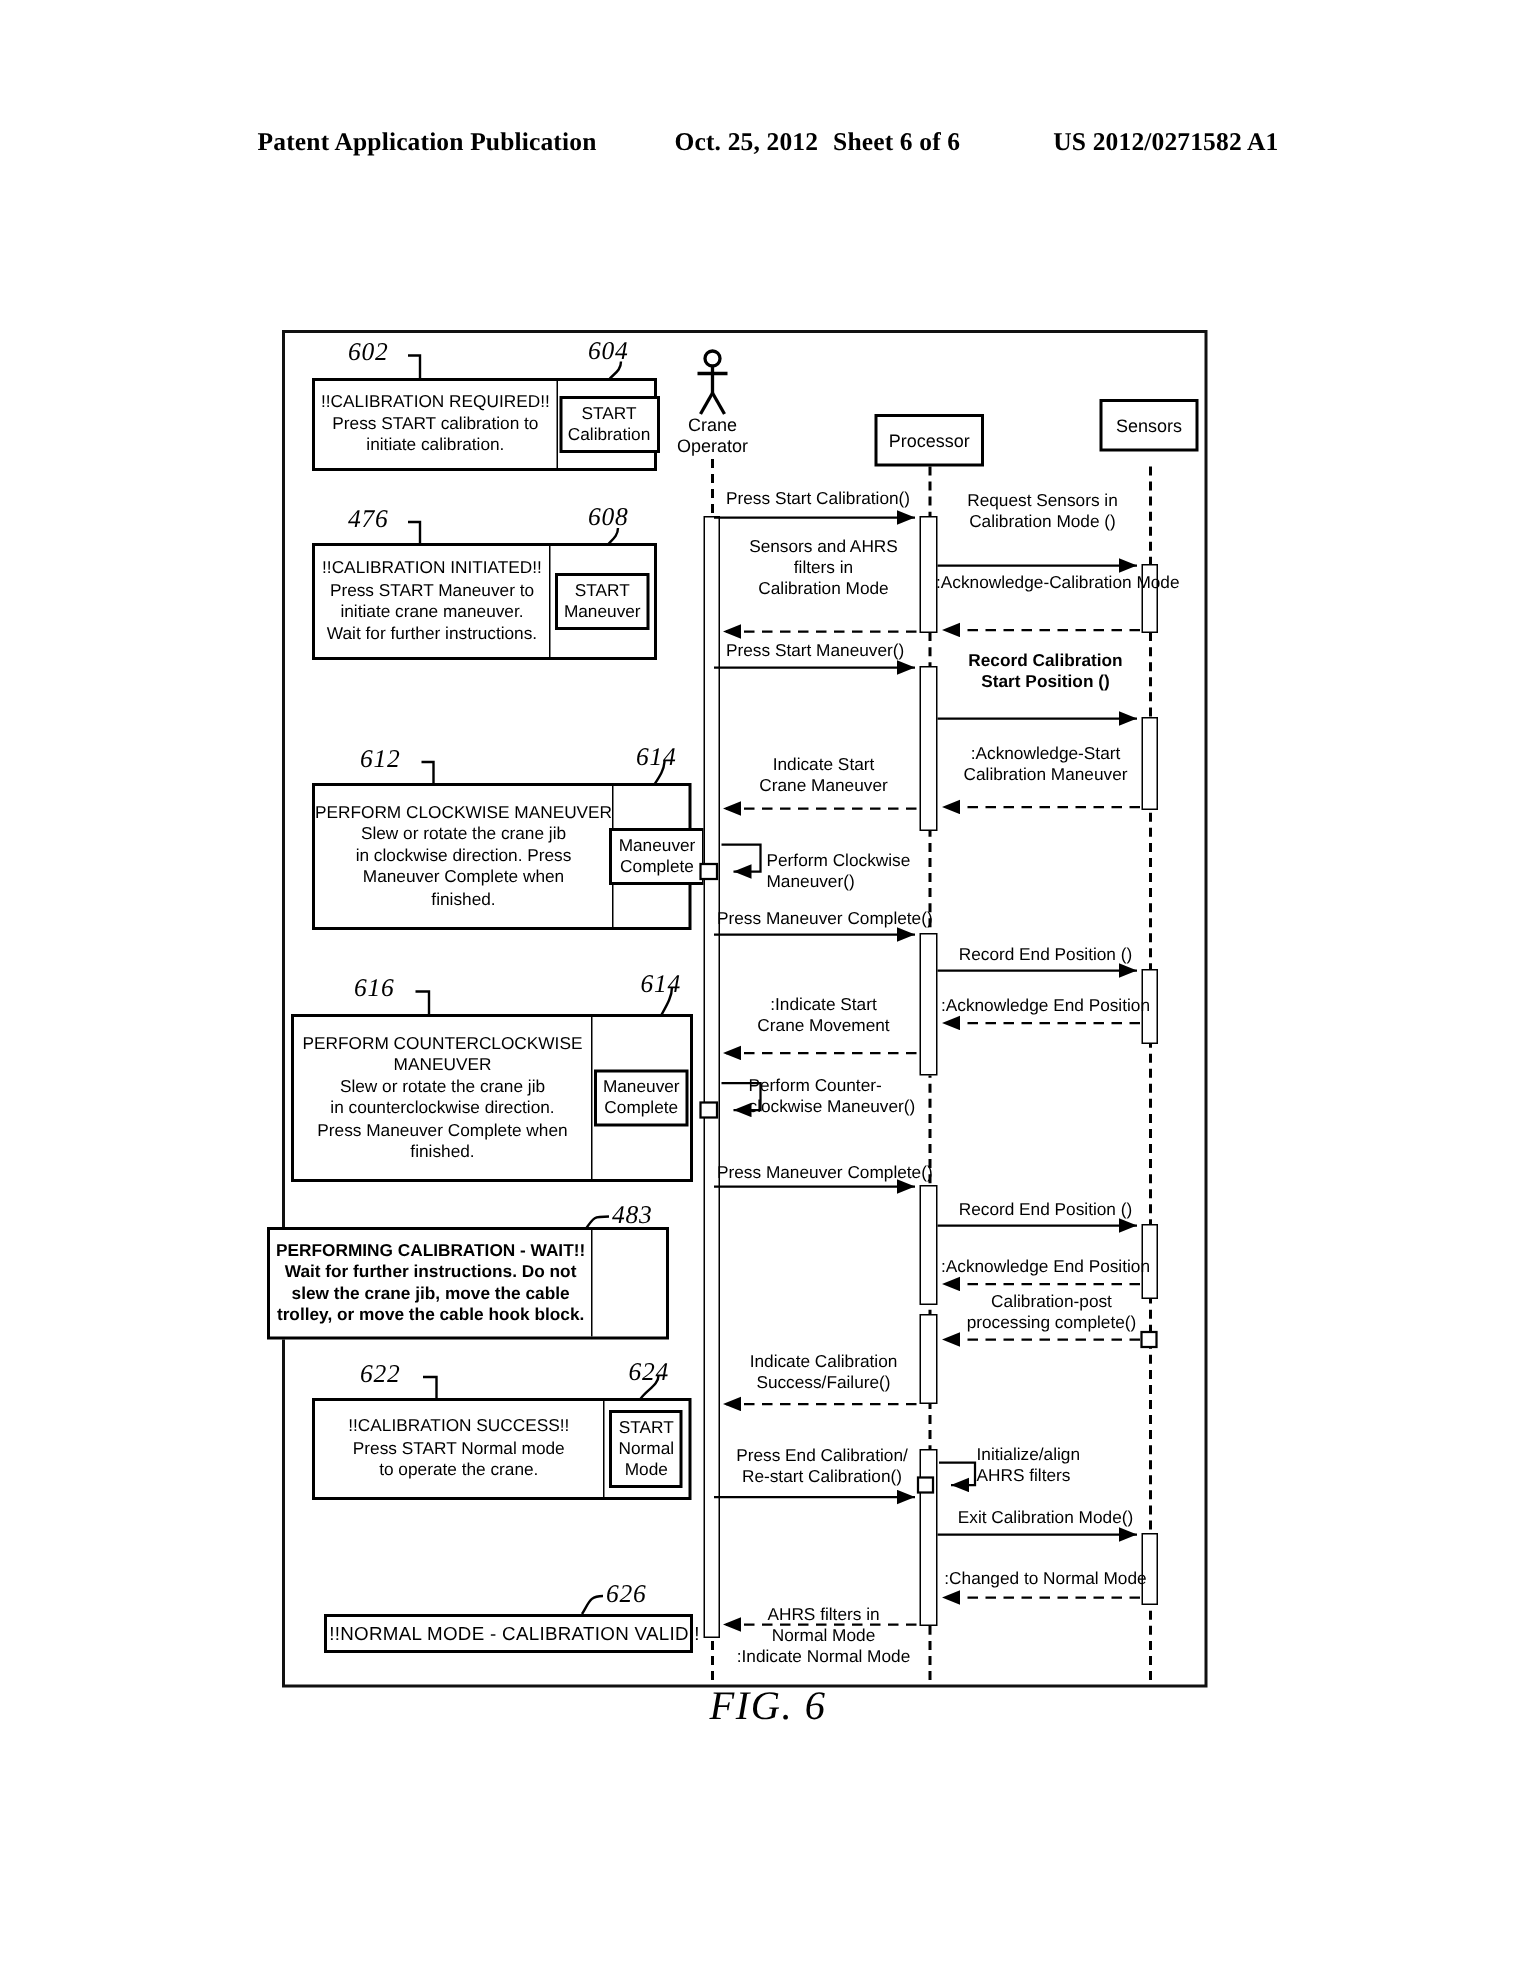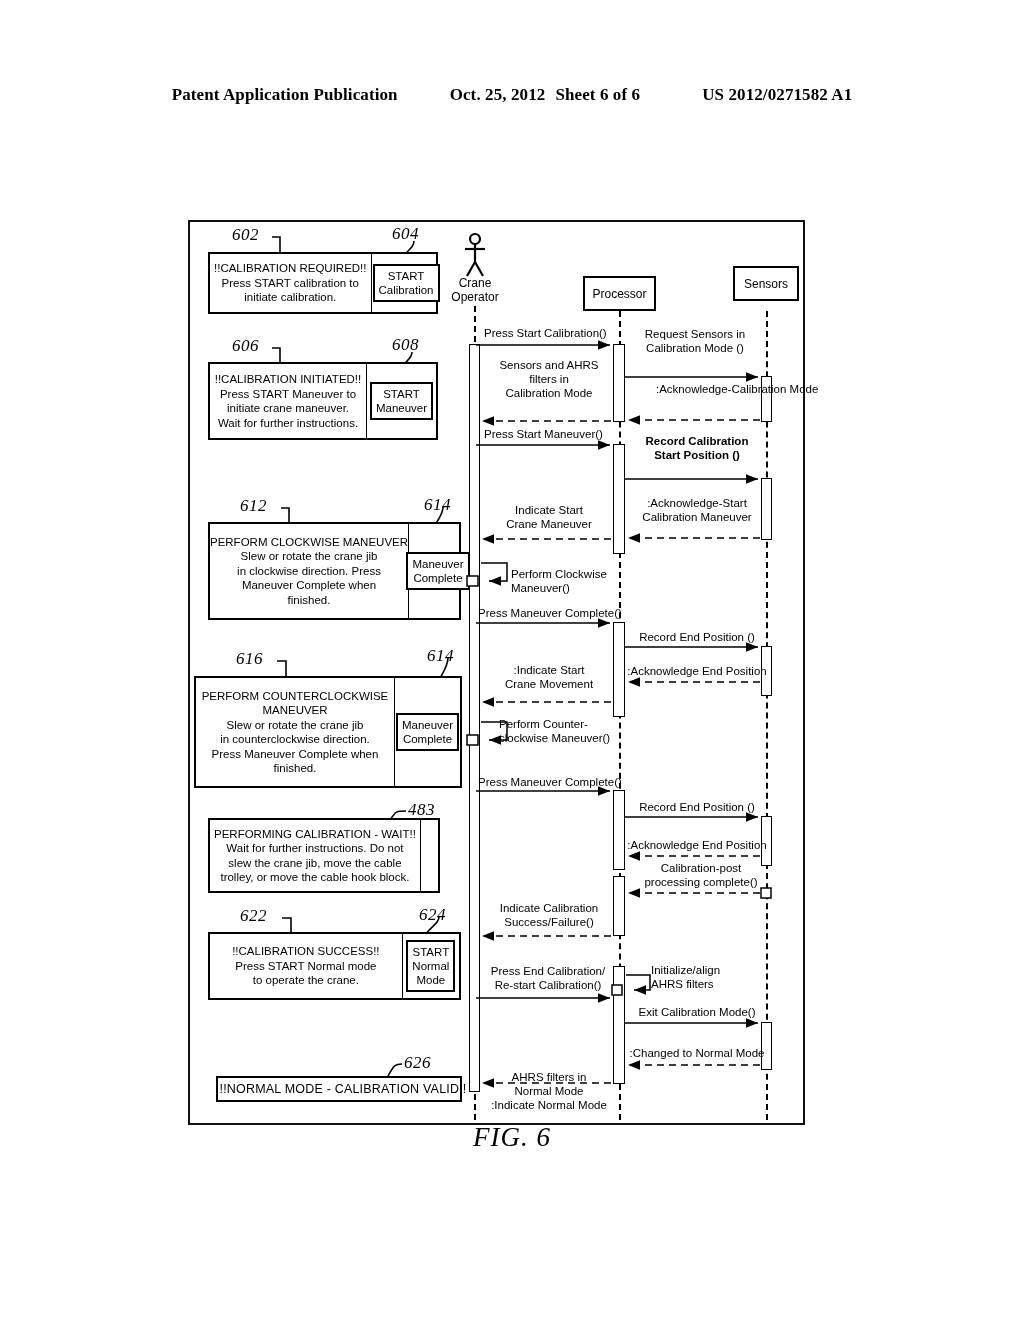--- a/index.html
+++ b/index.html
@@ -154,21 +154,21 @@
   <span class="h-title">Patent Application Publication</span>
   <span class="h-date">Oct. 25, 2012</span>
   <span class="h-sheet">Sheet 6 of 6</span>
   <span class="h-num">US 2012/0271582 A1</span>
 </div>
 
 <div class="fig-frame"></div>
 
 <div class="refnum" style="left:232px; top:225px;">602</div>
 <div class="refnum" style="left:392px; top:224px;">604</div>
-<div class="refnum" style="left:232px; top:336px;">606</div>
+<div class="refnum" style="left:232px; top:336px;">476</div>
 <div class="refnum" style="left:392px; top:335px;">608</div>
 <div class="refnum" style="left:240px; top:496px;">612</div>
 <div class="refnum" style="left:424px; top:495px;">614</div>
 <div class="refnum" style="left:236px; top:649px;">616</div>
 <div class="refnum" style="left:427px; top:646px;">614</div>
 <div class="refnum" style="left:408px; top:800px;">483</div>
 <div class="refnum" style="left:240px; top:906px;">622</div>
 <div class="refnum" style="left:419px; top:905px;">624</div>
 <div class="refnum" style="left:404px; top:1053px;">626</div>
 
@@ -256,21 +256,21 @@
     <span class="mb-line">finished.</span>
   </div>
   <div class="mb-btncell" style="width:66px;">
     <div class="mb-button">
       <span class="btn-line">Maneuver</span>
       <span class="btn-line">Complete</span>
     </div>
   </div>
 </div>
 
-<div class="msgbox" style="left:208px; top:818px; width:232px; height:75px;">
+<div class="msgbox" style="left:178px; top:818px; width:268px; height:75px;font-weight:bold;">
   <div class="mb-text" style="width:210px;">
     <span class="mb-line">PERFORMING CALIBRATION - WAIT!!</span>
     <span class="mb-line">Wait for further instructions. Do not</span>
     <span class="mb-line">slew the crane jib, move the cable</span>
     <span class="mb-line">trolley, or move the cable hook block.</span>
   </div>
   <div class="mb-btncell" style="width:58px;"></div>
 </div>
 
 <div class="msgbox" style="left:208px; top:932px; width:253px; height:68px;">
@@ -400,21 +400,21 @@
   </g>
 </svg>
 
 <div class="msglabel left" style="left:484px; top:326px;">
   <div>Press Start Calibration()</div>
 </div>
 <div class="msglabel" style="left:630px; top:327px; width:130px;">
   <div>Request Sensors in</div>
   <div>Calibration Mode ()</div>
 </div>
-<div class="msglabel" style="left:656px; top:382px; width:146px;">
+<div class="msglabel" style="left:624px; top:382px; width:146px;">
   <div>:Acknowledge-Calibration Mode</div>
 </div>
 <div class="msglabel" style="left:487px; top:358px; width:124px;">
   <div>Sensors and AHRS</div>
   <div>filters in</div>
   <div>Calibration Mode</div>
 </div>
 <div class="msglabel left" style="left:484px; top:427px;">
   <div>Press Start Maneuver()</div>
 </div>

